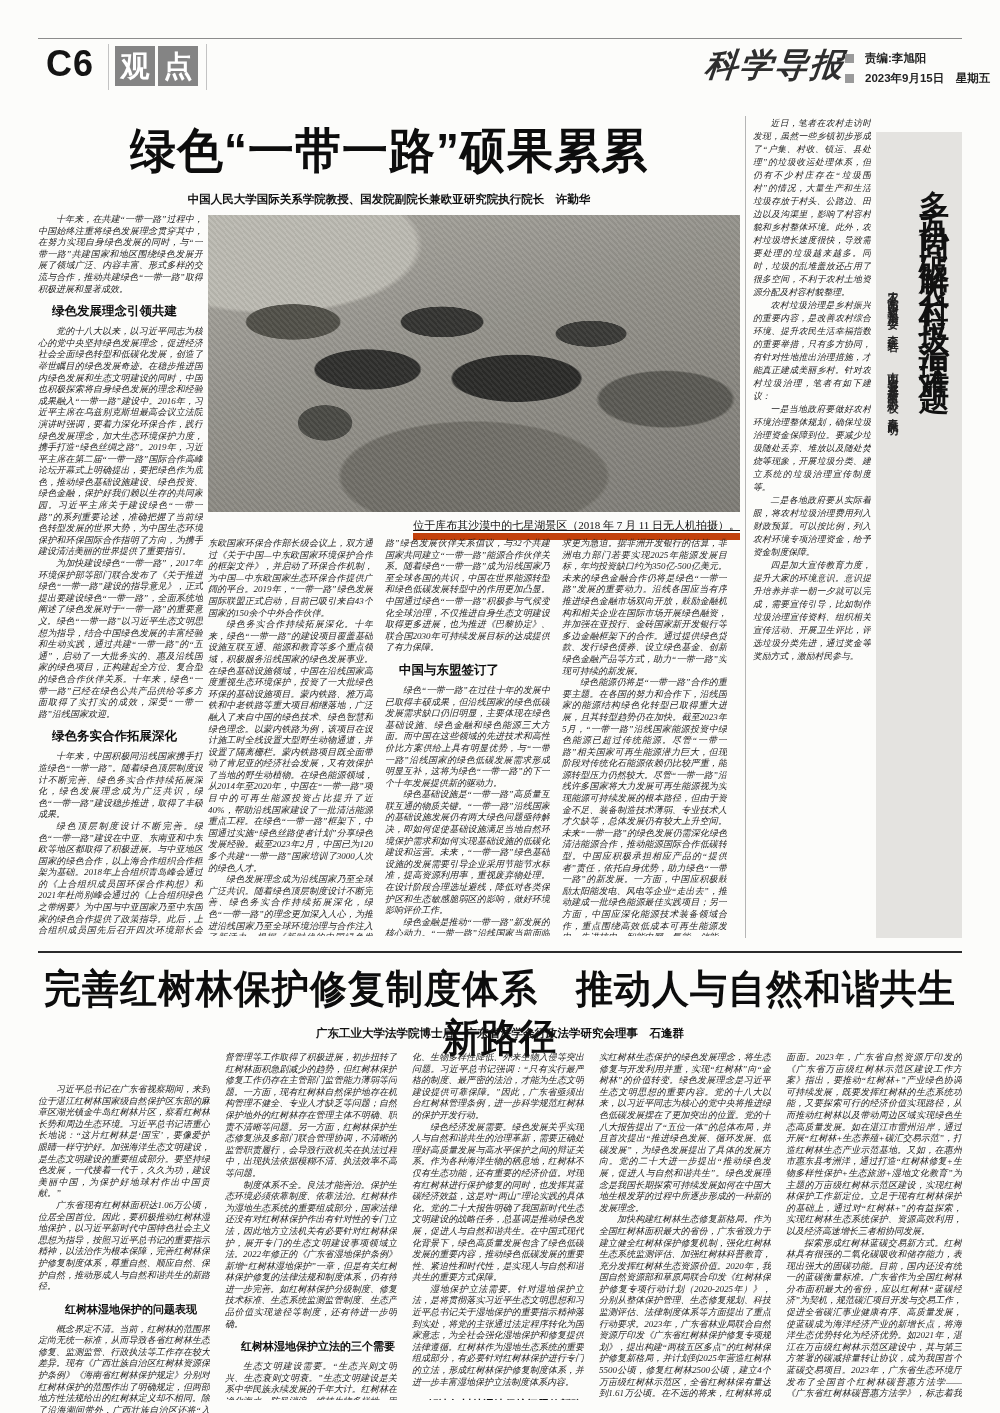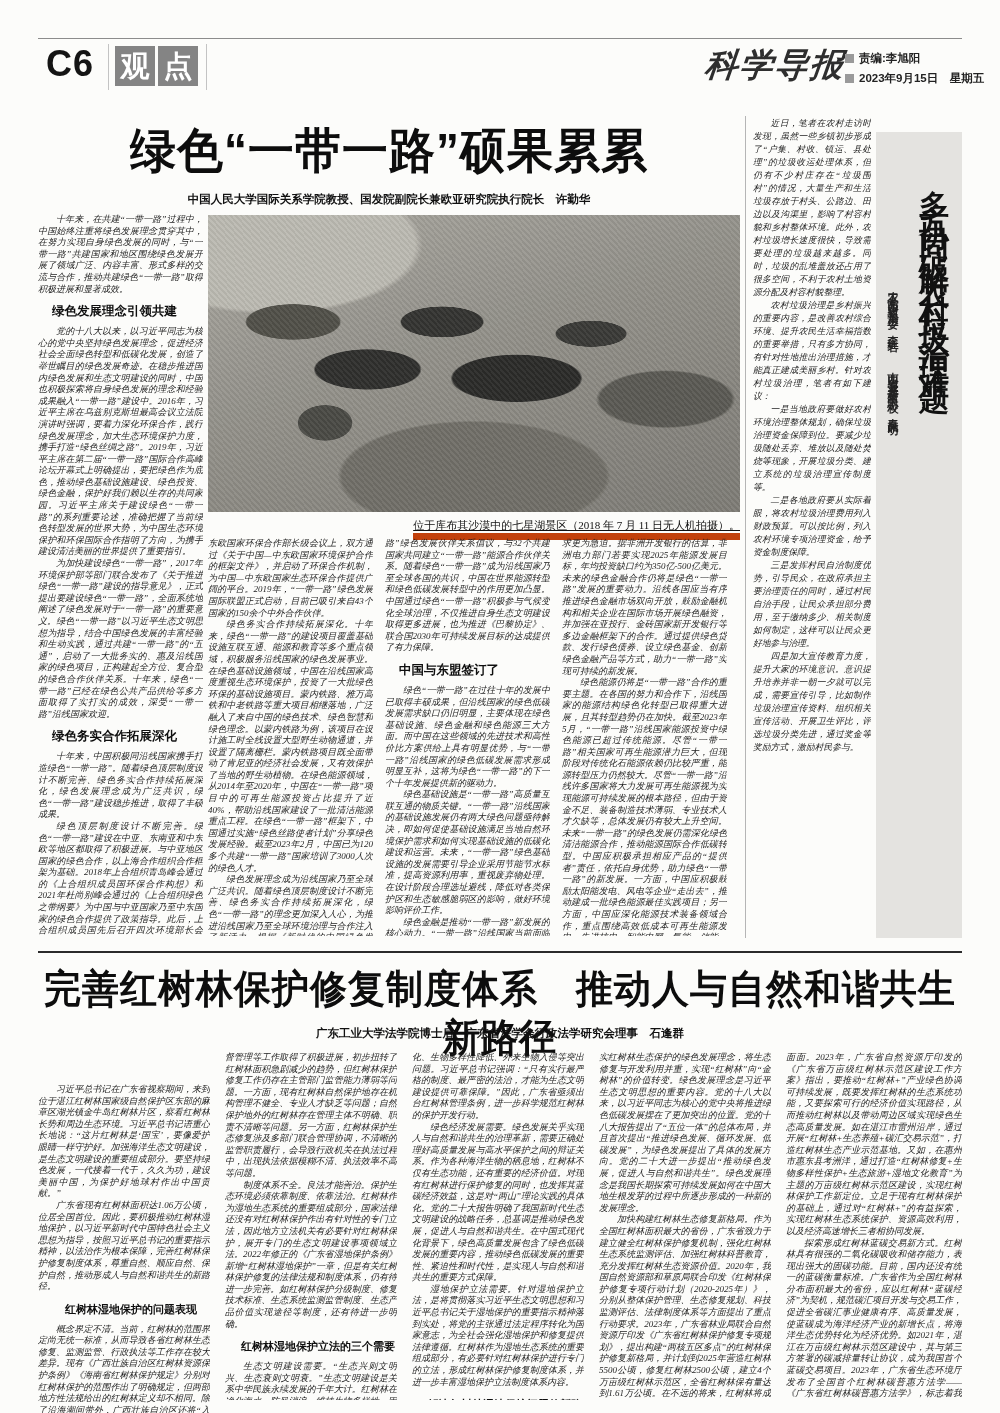--- a/index.html
+++ b/index.html
@@ -7,21 +7,21 @@
         font-family:"Liberation Serif","DejaVu Serif",serif;color:#1c1c1c;overflow:hidden;}
   .hairline{position:absolute;height:0;border-top:1px solid #8c8c8c;}
   
   .edition{position:absolute;left:46px;top:44px;font:600 36px/40px "Liberation Sans",sans-serif;color:#141414;letter-spacing:1px;}
   .vrule{position:absolute;width:1px;background:#c3c3c3;}
   .secbox{position:absolute;width:40px;height:40px;background:#848484;color:#fff;text-align:center;
           font:700 29px/40px "Liberation Sans",sans-serif;}
   .masthead{position:absolute;left:700px;top:42px;width:150px;text-align:center;
             font:700 italic 33px/46px "DejaVu Serif",serif;color:#2e2e2e;transform:skewX(-6deg);letter-spacing:2px;}
   .pubinfo{position:absolute;left:845px;top:48px;font:700 11.5px/20px "Liberation Sans",sans-serif;color:#222;}
-  .pubinfo .row{display:flex;align-items:center;gap:5px;}
+  .pubinfo .row{display:flex;align-items:center;gap:11px;}
   .sq{display:inline-block;width:9px;height:9px;background:#9a9a9a;flex:0 0 auto;}
   
   .main-title{position:absolute;left:38px;top:122px;width:702px;text-align:center;
               font:900 46px/56px "Liberation Sans",sans-serif;color:#0d0d0d;letter-spacing:1px;transform:scaleY(1.04);}
   .main-byline{position:absolute;left:38px;top:192px;width:702px;text-align:center;
                font:700 11.5px/14px "Liberation Sans",sans-serif;color:#111;}
   .photo{position:absolute;left:208px;top:215px;width:532px;height:297px;
     background:
       radial-gradient(ellipse 90px 34px at 30% 52%, #2f2f2d 0 58%, transparent 60%),
       radial-gradient(ellipse 70px 26px at 44% 36%, #343431 0 58%, transparent 60%),
@@ -124,21 +124,20 @@
       <p class="cont">求更为急迫。据非洲开发银行的估算，非洲电力部门若要实现2025年能源发展目标，年均投资缺口约为350亿-500亿美元。未来的绿色金融合作仍将是绿色“一带一路”发展的重要动力。沿线各国应当有序推进绿色金融市场双向开放，鼓励金融机构和相关企业在国际市场开展绿色融资，并加强在亚投行、金砖国家新开发银行等多边金融框架下的合作。通过提供绿色贷款、发行绿色债券、设立绿色基金、创新绿色金融产品等方式，助力“一带一路”实现可持续的新发展。</p>
       <p>绿色能源仍将是“一带一路”合作的重要主题。在各国的努力和合作下，沿线国家的能源结构绿色化转型已取得重大进展，且其转型趋势仍在加快。截至2023年5月，“一带一路”沿线国家能源投资中绿色能源已超过传统能源。尽管“一带一路”相关国家可再生能源潜力巨大，但现阶段对传统化石能源依赖仍比较严重，能源转型压力仍然较大。尽管“一带一路”沿线许多国家将大力发展可再生能源视为实现能源可持续发展的根本路径，但由于资金不足、装备制造技术薄弱、专业技术人才欠缺等，总体发展仍有较大上升空间。未来“一带一路”的绿色发展仍需深化绿色清洁能源合作，推动能源国际合作低碳转型。中国应积极承担相应产品的“提供者”责任，依托自身优势，助力绿色“一带一路”的新发展。一方面，中国应积极鼓励太阳能发电、风电等企业“走出去”，推动建成一批绿色能源最佳实践项目；另一方面，中国应深化能源技术装备领域合作，重点围绕高效低成本可再生能源发电、先进核电、智能电网、氢能、储能、二氧化碳捕集利用与封存等开展联合研究及交流培训。</p>
     </div>
 
   <div class="side-divider"></div>
   <div class="flow col-side">
       <p>近日，笔者在农村走访时发现，虽然一些乡镇初步形成了“户集、村收、镇运、县处理”的垃圾收运处理体系，但仍有不少村庄存在“垃圾围村”的情况，大量生产和生活垃圾存放于村头、公路边、田边以及沟渠里，影响了村容村貌和乡村整体环境。此外，农村垃圾增长速度很快，导致需要处理的垃圾越来越多。同时，垃圾的乱堆盖放还占用了很多空间，不利于农村土地资源分配及村容村貌整理。</p>
       <p>农村垃圾治理是乡村振兴的重要内容，是改善农村综合环境、提升农民生活幸福指数的重要举措，只有多方协同，有针对性地推出治理措施，才能真正建成美丽乡村。针对农村垃圾治理，笔者有如下建议：</p>
       <p>一是当地政府要做好农村环境治理整体规划，确保垃圾治理资金保障到位。要减少垃圾随处丢弃、堆放以及随处焚烧等现象，开展垃圾分类、建立系统的垃圾治理宣传制度等。</p>
       <p>二是各地政府要从实际着眼，将农村垃圾治理费用列入财政预算。可以按比例，列入农村环境专项治理资金，给予资金制度保障。</p>
-      <p>三是发挥村民自治制度优势，引导民众，在政府承担主要治理责任的同时，通过村民自治手段，让民众承担部分费用，至于缴纳多少、相关制度如何制定，这样可以让民众更好地参与治理。</p>
       <p>四是加大宣传教育力度，提升大家的环境意识。意识提升培养并非一朝一夕就可以完成，需要宣传引导，比如制作垃圾治理宣传资料、组织相关宣传活动、开展卫生评比，评选垃圾分类先进，通过奖金等奖励方式，激励村民参与。</p>
     </div>
   <div class="side-block">
     <div class="side-byline-vert">农工党山西省长治市委　李红岩　　山西省壶关县树掌中心校　秦凤明</div>
     <div class="side-title-vert">多方协同破解农村垃圾治理难题</div>
   </div>
 
   <div class="bottom-rule"></div>
   <div class="bottom">
     <div class="bottom-title">完善红树林保护修复制度体系　推动人与自然和谐共生新路径</div>

